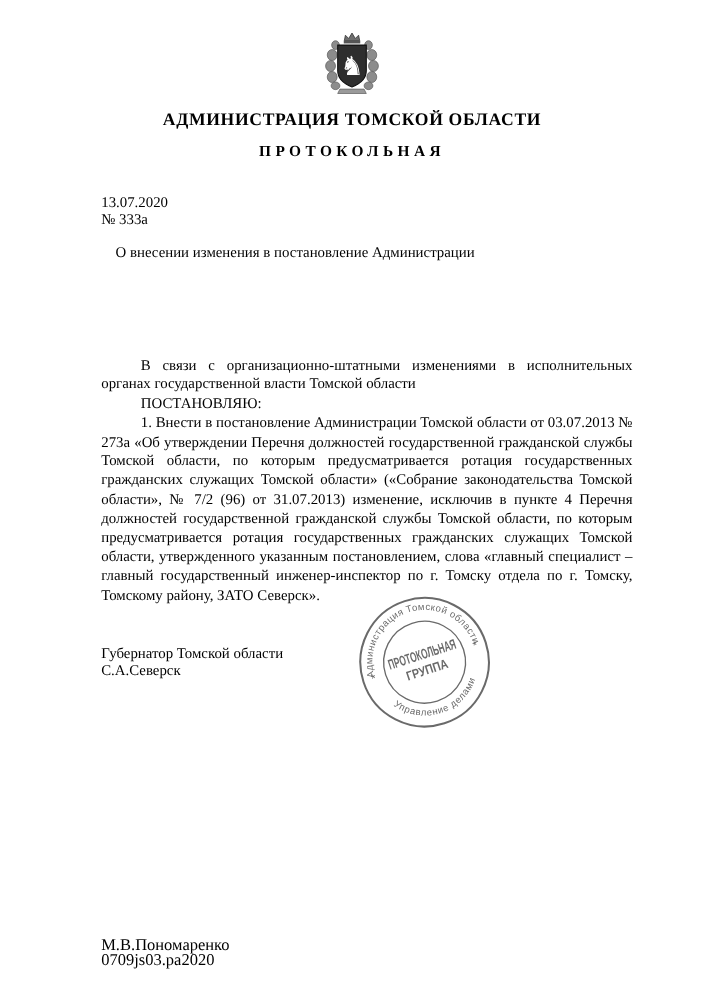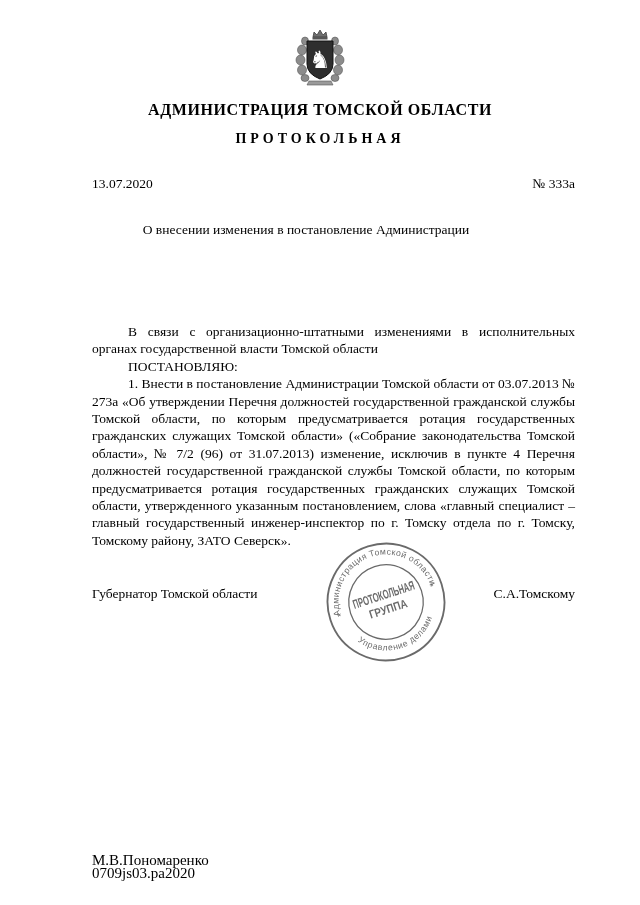--- a/index.html
+++ b/index.html
@@ -13,35 +13,35 @@
   .org-title {
     position:absolute; top:101px; left:0; width:100%;
     text-align:center; font-size:16px; font-weight:bold; letter-spacing:0.6px;
   }
   .doc-type {
     position:absolute; top:131px; left:0; width:100%;
     text-align:center; font-size:14px; font-weight:bold; letter-spacing:4px;
   }
   .date-row {
     position:absolute; top:176px; left:92px; width:483px;
-    display:flex; justify-content:space-between; font-size:13.5px;
+    display:flex; justify-content:space-between; font-size:13.5px;flex-direction:column;
   }
   .subject {
-    position:absolute; top:221px; left:91px; width:430px;
-    text-align:center; font-size:13.5px; line-height:18px;
+    position:absolute; top:221px; left:105px; width:430px;
+    font-size:13.5px; line-height:18px;
   }
   .body-text {
     position:absolute; top:280px; left:92px; width:483px;
     font-size:13.5px; line-height:17.4px; text-align:justify;margin-top:43px;
   }
   .body-text p { text-indent:36px; }
   .resolve-line { text-indent:36px; text-align:left; }
   .sign-row {
     position:absolute; top:586px; left:92px; width:483px;
-    display:flex; justify-content:space-between; font-size:13.5px;
+    display:flex; justify-content:space-between; font-size:13.5px;flex-direction:column;
   }
   .stamp { position:absolute; left:324px; top:540px; width:124px; height:124px; opacity:0.82; }
   .footer {
     position:absolute; top:854px; left:92px;
     font-size:15px; line-height:13px;
   }
 </style>
 </head>
 <body>
 
@@ -90,21 +90,21 @@
   </div>
 
   <div class="body-text">
     <p>В связи с организационно-штатными изменениями в исполнительных органах государственной власти Томской области</p>
     <p class="resolve-line">ПОСТАНОВЛЯЮ:</p>
     <p>1. Внести в постановление Администрации Томской области от 03.07.2013 № 273а «Об утверждении Перечня должностей государственной гражданской службы Томской области, по которым предусматривается ротация государственных гражданских служащих Томской области» («Собрание законодательства Томской области», № 7/2 (96) от 31.07.2013) изменение, исключив в пункте 4 Перечня должностей государственной гражданской службы Томской области, по которым предусматривается ротация государственных гражданских служащих Томской области, утвержденного указанным постановлением, слова «главный специалист – главный государственный инженер-инспектор по г. Томску отдела по г. Томску, Томскому району, ЗАТО Северск».</p>
   </div>
 
   <div class="sign-row">
     <span>Губернатор Томской области</span>
-    <span>С.А.Томскому</span>
+    <span>С.А.Северск</span>
   </div>
 
   <svg class="stamp" viewBox="0 0 120 120" aria-hidden="true">
     <g transform="rotate(-18 60 60)" fill="#4a4a4a" stroke="none">
       <circle cx="60" cy="60" r="56.5" fill="none" stroke="#4a4a4a" stroke-width="1.8"></circle>
       <circle cx="60" cy="60" r="36" fill="none" stroke="#4a4a4a" stroke-width="1.2"></circle>
       <defs>
         <path id="arcTop" d="M 14 60 A 46 46 0 1 1 106 60" fill="none"></path>
         <path id="arcBot" d="M 13 60 A 47 47 0 0 0 107 60" fill="none"></path>
       </defs>

